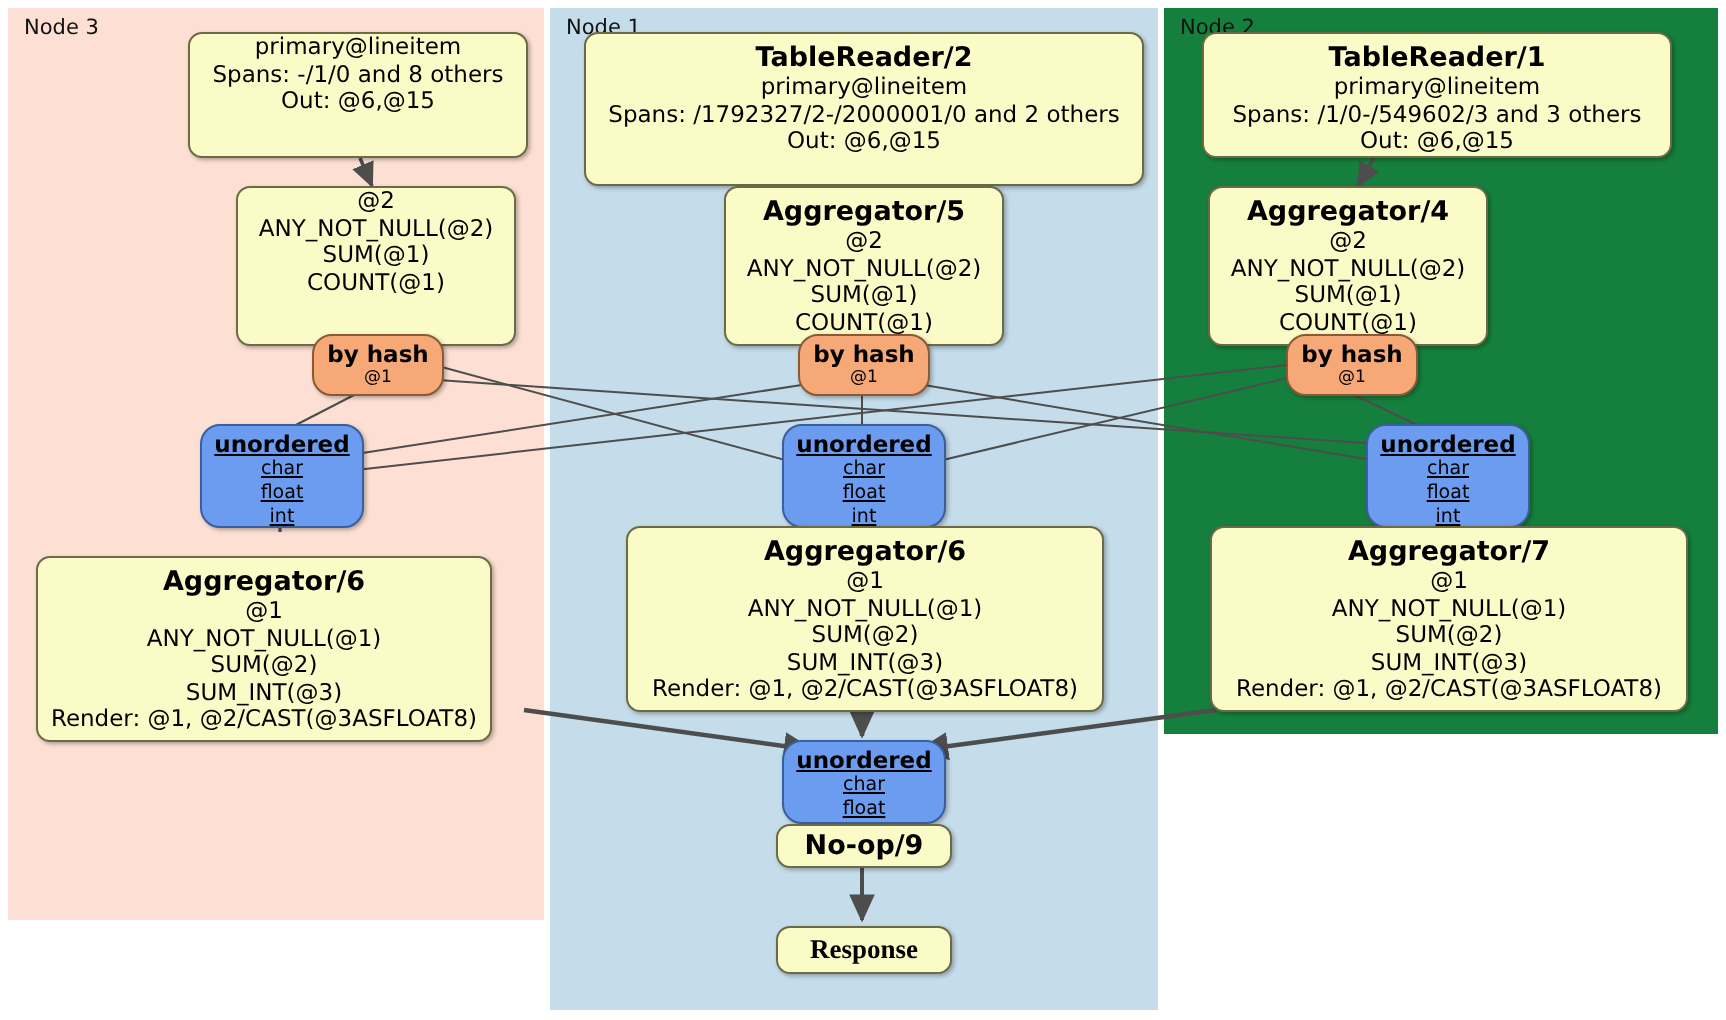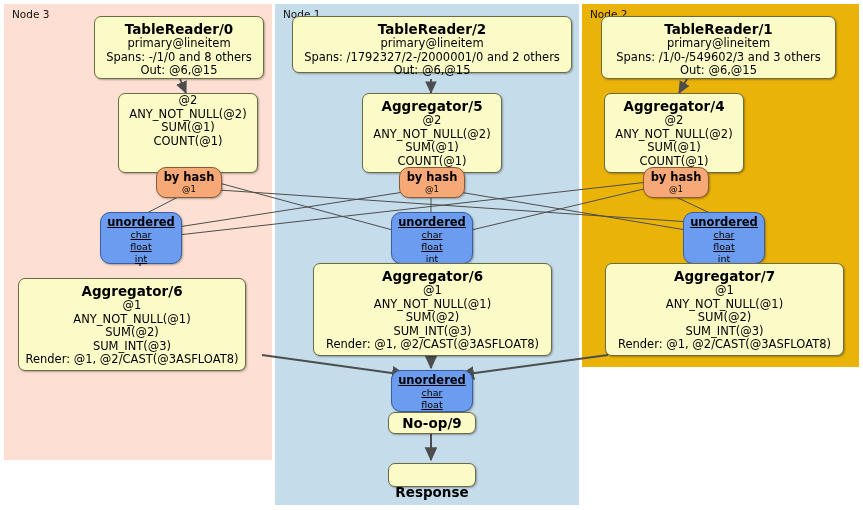--- a/index.html
+++ b/index.html
@@ -34,21 +34,21 @@
 <div id="stage">
 
   <div class="panel" style="left:4px;top:4px;width:268px;height:456px;background:#fde0d3;">
     <span class="panel-label">Node 3</span>
   </div>
 
   <div class="panel" style="left:275px;top:4px;width:304px;height:501px;background:#c5dcea;">
     <span class="panel-label">Node 1</span>
   </div>
 
-  <div class="panel" style="left:582px;top:4px;width:277px;height:363px;background:#eab308;">
+  <div class="panel" style="left:582px;top:4px;width:277px;height:363px;background:#15803d;">
     <span class="panel-label">Node 2</span>
   </div>
 
   <svg class="edges" viewBox="0 0 863 510">
     <defs>
       <marker id="ah" markerWidth="8" markerHeight="8" refX="6.4" refY="3.2" orient="auto">
         <path d="M0,0 L7,3.2 L0,6.4 z" fill="#4d4d4d"></path>
       </marker>
     </defs>
     <g stroke="#4d4d4d" fill="none">
@@ -76,21 +76,20 @@
       <path d="M262,355 L406,375" stroke-width="2.2" marker-end="url(#ah)"></path>
       <path d="M431,356 L431,368" stroke-width="2.2" marker-end="url(#ah)"></path>
       <path d="M608,355 L460,375" stroke-width="2.2" marker-end="url(#ah)"></path>
 
       <path d="M431,410 L431,414" stroke-width="2"></path>
       <path d="M431,434 L431,460" stroke-width="2" marker-end="url(#ah)"></path>
     </g>
   </svg>
 
   <div class="node proc" style="left:94px;top:16px;width:170px;height:63px;">
-    <div class="ttl pad">TableReader/0</div>
     <div class="ln">primary@lineitem</div>
     <div class="ln">Spans: -/1/0 and 8 others</div>
     <div class="ln">Out: @6,@15</div>
   </div>
 
   <div class="node proc" style="left:118px;top:93px;width:140px;height:80px;">
     <div class="ln">@2</div>
     <div class="ln">ANY_NOT_NULL(@2)</div>
     <div class="ln">SUM(@1)</div>
     <div class="ln">COUNT(@1)</div>
@@ -110,21 +109,21 @@
 
   <div class="node proc" style="left:18px;top:278px;width:228px;height:93px;">
     <div class="ttl pad">Aggregator/6</div>
     <div class="ln">@1</div>
     <div class="ln">ANY_NOT_NULL(@1)</div>
     <div class="ln">SUM(@2)</div>
     <div class="ln">SUM_INT(@3)</div>
     <div class="ln">Render: @1, @2/CAST(@3ASFLOAT8)</div>
   </div>
 
-  <div class="node proc" style="left:292px;top:16px;width:280px;height:57px;">
+  <div class="node proc" style="left:292px;top:16px;width:280px;height:77px;">
     <div class="ttl pad">TableReader/2</div>
     <div class="ln">primary@lineitem</div>
     <div class="ln">Spans: /1792327/2-/2000001/0 and 2 others</div>
     <div class="ln">Out: @6,@15</div>
   </div>
 
   <div class="node proc" style="left:362px;top:93px;width:140px;height:80px;">
     <div class="ttl pad">Aggregator/5</div>
     <div class="ln">@2</div>
     <div class="ln">ANY_NOT_NULL(@2)</div>
@@ -157,21 +156,21 @@
     <div class="ttl sm" style="padding-top:3px;">unordered</div>
     <div class="ln small">char</div>
     <div class="ln small">float</div>
   </div>
 
   <div class="node proc" style="left:388px;top:412px;width:88px;height:22px;">
     <div class="ttl" style="padding-top:2px;">No-op/9</div>
   </div>
 
   <div class="node proc" style="left:388px;top:463px;width:88px;height:24px;">
-    <div class="ttl" style="padding-top:20px;">Response</div>
+    <div class="ttl" style="padding-top:3px;font-family:Liberation Serif, serif;">Response</div>
   </div>
 
   <div class="node proc" style="left:601px;top:16px;width:235px;height:63px;">
     <div class="ttl pad">TableReader/1</div>
     <div class="ln">primary@lineitem</div>
     <div class="ln">Spans: /1/0-/549602/3 and 3 others</div>
     <div class="ln">Out: @6,@15</div>
   </div>
 
   <div class="node proc" style="left:604px;top:93px;width:140px;height:80px;">

